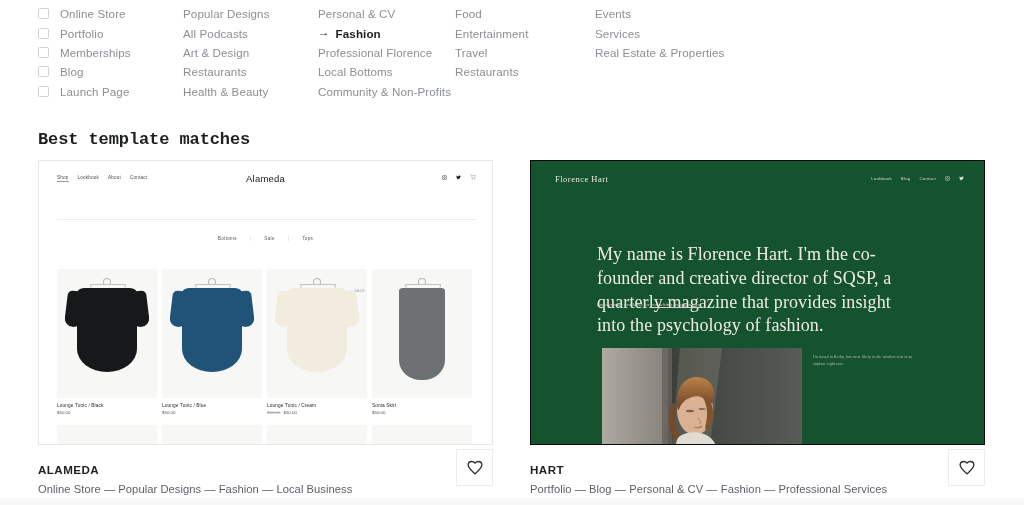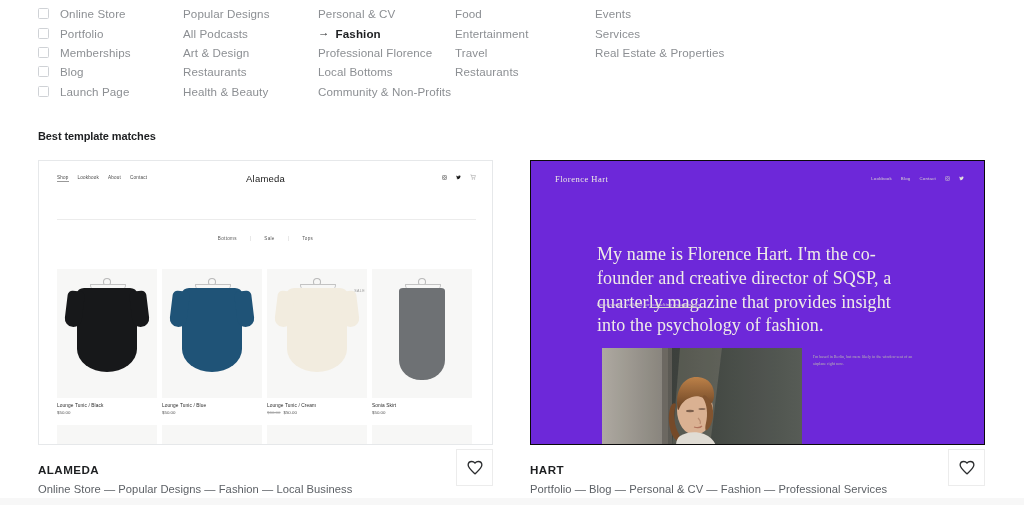--- a/index.html
+++ b/index.html
@@ -54,43 +54,44 @@
     margin-right: 6px;
     font-size: 11.5px;
     color: #1d1f21;
     line-height: 1;
   }
 
   
   .section-title {
     position: absolute;
     left: 38px; top: 130px;
-    font-size: 11px;
+    font-size: 17px;
     font-weight: bold;
     color: #1d1f21;
     letter-spacing: -0.1px;
+    font-family: Liberation Mono, monospace;
   }
 
   
   .results {
     position: absolute;
     left: 38px; top: 160px;
     width: 948px;
     display: flex;
     gap: 37px;
   }
   .card { width: 455px; }
   .preview {
     width: 455px; height: 285px;
     overflow: hidden;
     position: relative;
     background: #fff;
     border: 1px solid #e6e8ea;
   }
-  .preview.dark { background: #6d28d9; border-color: #0a0a0a; }
+  .preview.dark { background: #14532d; border-color: #0a0a0a; }
   .al-links { position: absolute; left: 18px; display: flex; gap: 9px; }
   .al-links span {
     font-size: 4.6px; color: #4a4a4a; letter-spacing: 0.2px;
   }
   .al-links span:first-child { border-bottom: 0.5px solid #999; padding-bottom: 0.5px; }
   .al-brand {
     position: absolute; left: 0; width: 100%;
     text-align: center;
     font-family: "Liberation Sans", sans-serif;
     font-size: 9.5px;

